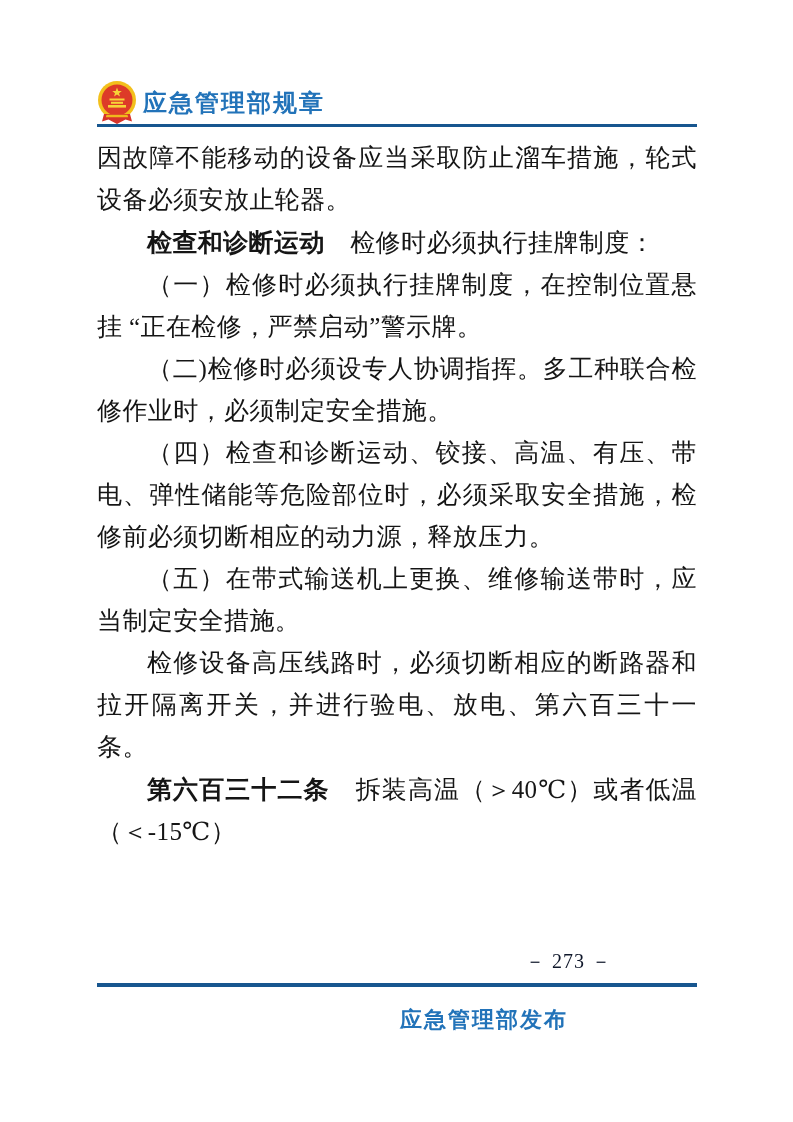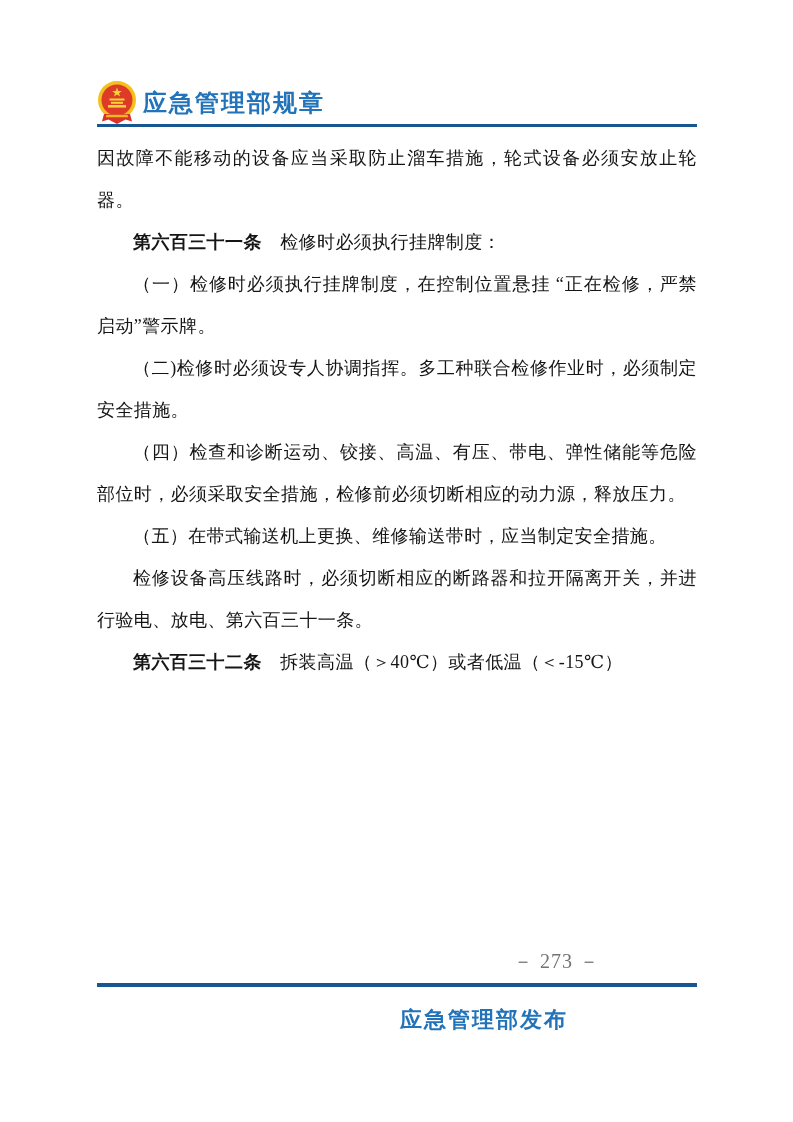--- a/index.html
+++ b/index.html
@@ -46,46 +46,46 @@
     height: 0;
     border-top: 3px solid #17568f;
   }
 
   
   .doc-body {
     position: absolute;
     left: 97px;
     top: 137px;
     width: 600px;
-    font-size: 18px;
+    font-size: 25px;
     line-height: 42px;
     letter-spacing: 0.4px;
     text-align: justify;
     color: #151515;
   }
   .doc-body p {
     margin: 0;
     text-indent: 2em;
   }
   .doc-body p.no-indent { text-indent: 0; }
   .article-no {
     font-family: "Liberation Sans", "DejaVu Sans", sans-serif;
     font-weight: 700;
   }
 
   
   .page-number {
     position: absolute;
-    right: 99px;
+    right: 87px;
     top: 948px;
     width: 300px;
     text-align: right;
     font-size: 20px;
     letter-spacing: 1px;
-    color: #737373;
+    color: #0f172a;
     font-family: "Liberation Serif", "DejaVu Serif", serif;
   }
   .footer-rule {
     position: absolute;
     left: 97px;
     top: 983px;
     width: 600px;
     height: 0;
     border-top: 4px solid #17568f;
   }
@@ -118,21 +118,21 @@
         <path d="M7 34 L33 34 L35 41.5 L28.5 39.5 L20 44 L11.5 39.5 L5 41.5 Z" fill="#d7332a"></path>
         <path d="M9.5 34.8 L30.5 34.8 L31.2 37.2 L8.8 37.2 Z" fill="#f0b81c"></path>
       </svg>
     </span>
     <span class="header-title">应急管理部规章</span>
   </div>
   <div class="header-rule"></div>
 
   <div class="doc-body">
     <p class="no-indent"><span>因故障不能移动的设备应当采取防止溜车措施，轮式设备必须安放止轮器。</span></p>
-    <p><span class="article-no">第六百三十一条</span><span>　检修时必须执行挂牌制度：</span></p>
+    <p><span class="article-no">检查和诊断运动</span><span>　检修时必须执行挂牌制度：</span></p>
     <p><span>（一）检修时必须执行挂牌制度，在控制位置悬挂 “正在检修，严禁启动”警示牌。</span></p>
     <p><span>（二)检修时必须设专人协调指挥。多工种联合检修作业时，必须制定安全措施。</span></p>
     <p><span>（四）检查和诊断运动、铰接、高温、有压、带电、弹性储能等危险部位时，必须采取安全措施，检修前必须切断相应的动力源，释放压力。</span></p>
     <p><span>（五）在带式输送机上更换、维修输送带时，应当制定安全措施。</span></p>
     <p><span>检修设备高压线路时，必须切断相应的断路器和拉开隔离开关，并进行验电、放电、第六百三十一条。</span></p>
     <p><span class="article-no">第六百三十二条</span><span>　拆装高温（＞40℃）或者低温（＜-15℃）</span></p>
   </div>
 
   <div class="page-number">－ 273 －</div>
   <div class="footer-rule"></div>

